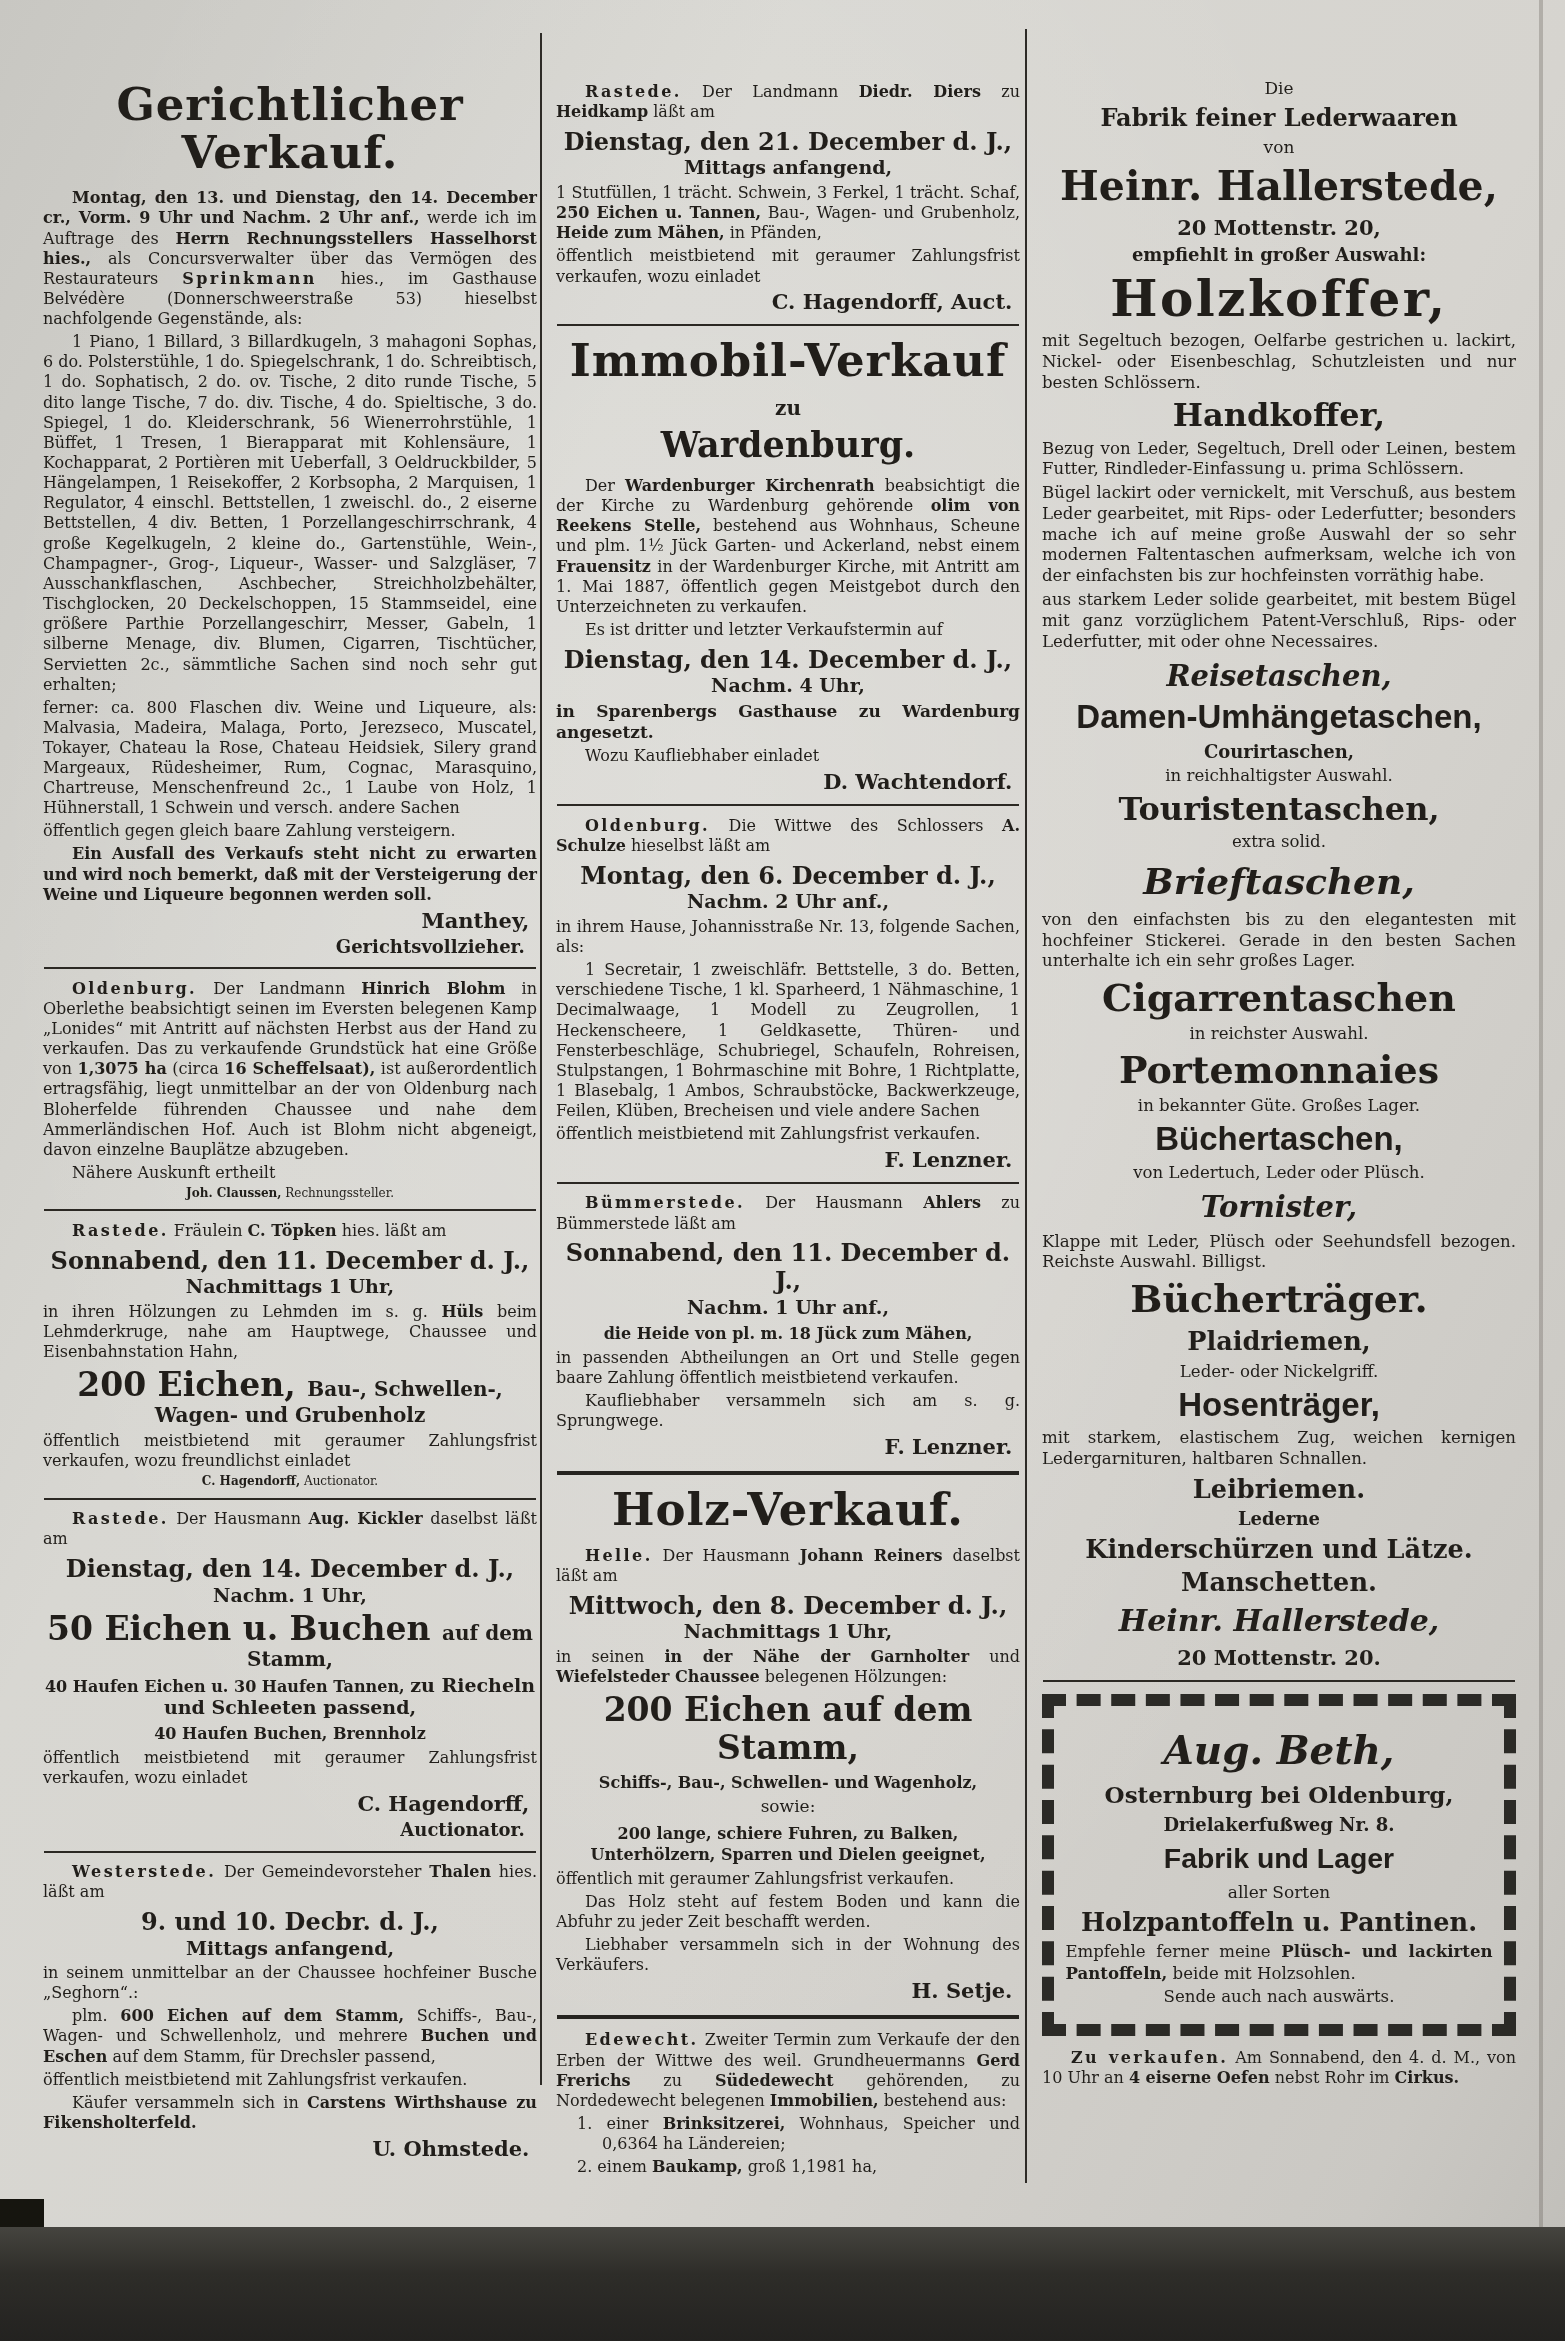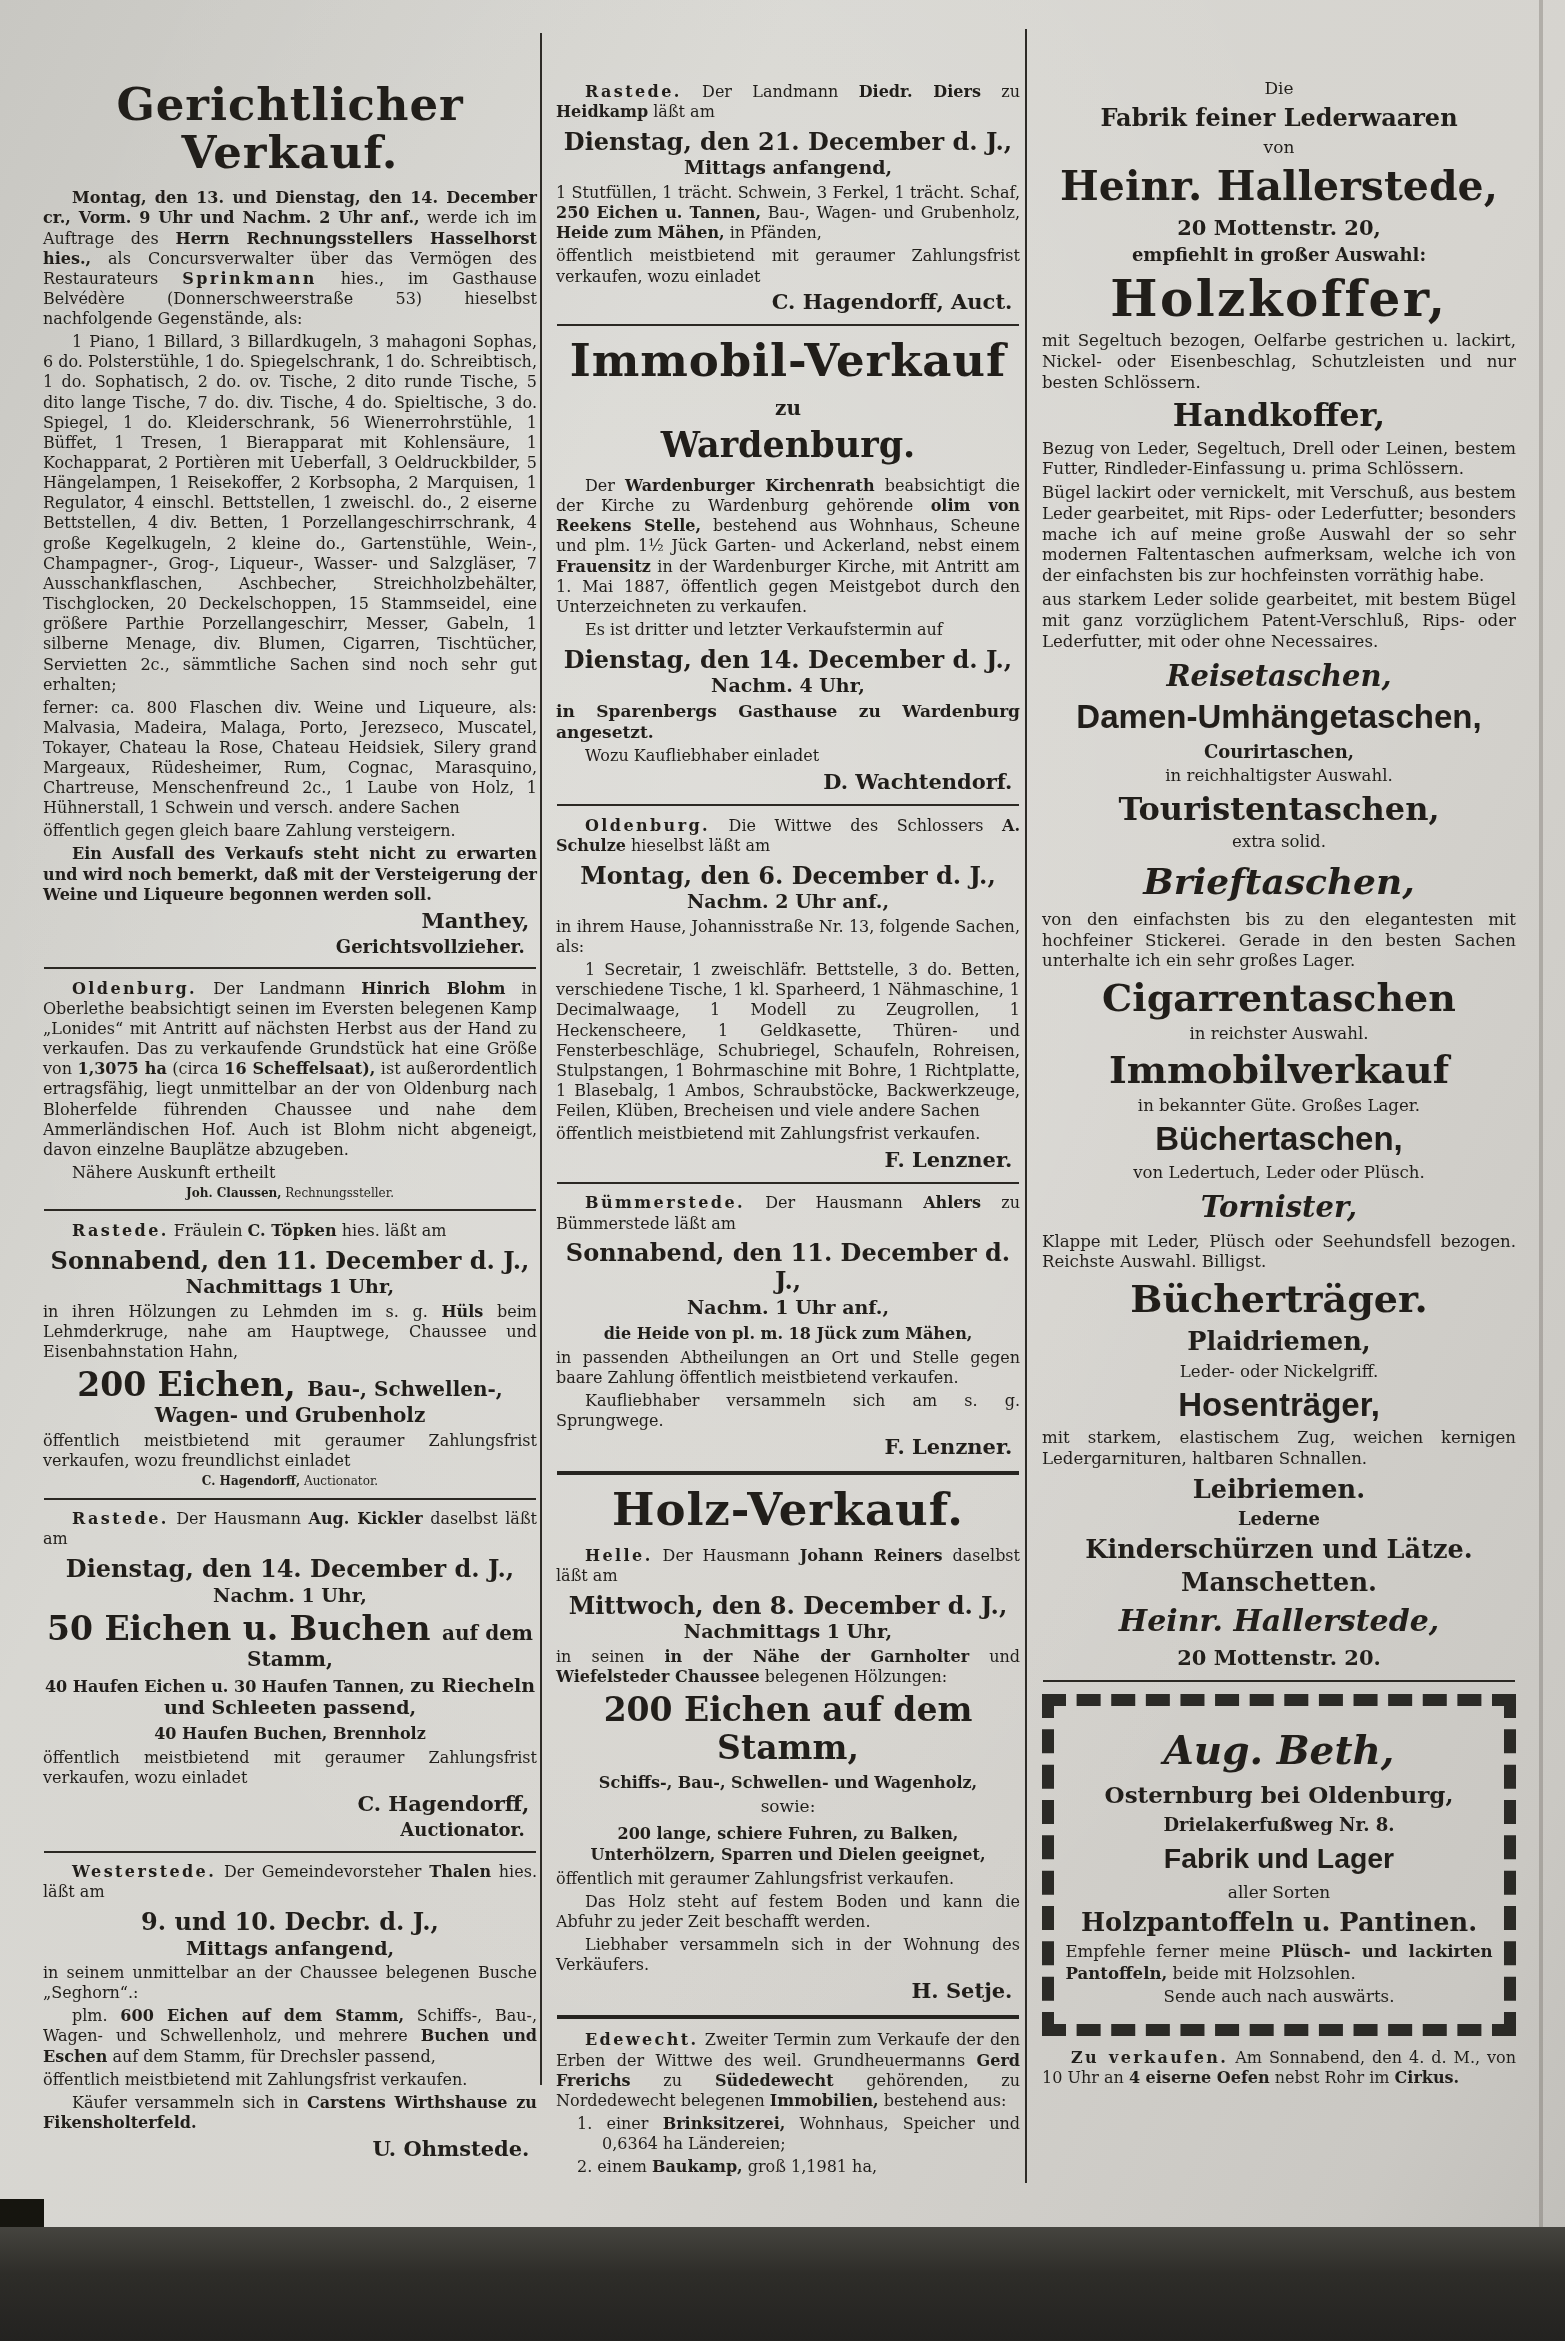--- a/index.html
+++ b/index.html
@@ -103,21 +103,21 @@
       <div class="blk offer"><span class="pt-xl">50 Eichen u. Buchen </span><span class="pt-md">auf dem Stamm,</span></div>
       <div class="blk offer"><span class="pt-lg">40 Haufen Eichen u. 30 Haufen Tannen, </span><span>zu Riecheln und Schleeten passend,</span></div>
       <div class="blk offer"><span class="pt-lg">40 Haufen Buchen, Brennholz</span></div>
       <div class="blk p">öffentlich meistbietend mit geraumer Zahlungsfrist verkaufen, wozu einladet</div>
       <div class="blk sig-right">C. Hagendorff,</div>
       <div class="blk sig-right-sm">Auctionator.</div>
       <div class="rule"></div>
       <div class="blk p-indent"><span class="pt-lead">Westerstede.</span><span> Der Gemeindevorsteher </span><span class="pt-b">Thalen</span><span> hies. läßt am</span></div>
       <div class="blk date">9. und 10. Decbr. d. J.,</div>
       <div class="blk time">Mittags anfangend,</div>
-      <div class="blk p">in seinem unmittelbar an der Chaussee belegenen Busche „Seghorn“.:</div>
+      <div class="blk p">in seinem unmittelbar an der Chaussee hochfeiner Busche „Seghorn“.:</div>
       <div class="blk p-indent"><span>plm. </span><span class="pt-b">600 Eichen auf dem Stamm,</span><span> Schiffs-, Bau-, Wagen- und Schwellenholz, und mehrere </span><span class="pt-b">Buchen und Eschen</span><span> auf dem Stamm, für Drechsler passend,</span></div>
       <div class="blk p">öffentlich meistbietend mit Zahlungsfrist verkaufen.</div>
       <div class="blk p-indent"><span>Käufer versammeln sich in </span><span class="pt-b">Carstens Wirthshause zu Fikensholterfeld.</span></div>
       <div class="blk sig-right">U. Ohmstede.</div>
     </div>
   <div class="vdiv" id="vdiv1"></div>
   <div class="col" id="col2">
       <div class="blk p-indent"><span class="pt-lead">Rastede.</span><span> Der Landmann </span><span class="pt-b">Diedr. Diers</span><span> zu </span><span class="pt-b">Heidkamp</span><span> läßt am</span></div>
       <div class="blk date">Dienstag, den 21. December d. J.,</div>
       <div class="blk time">Mittags anfangend,</div>
@@ -187,21 +187,21 @@
       <div class="blk prod-ital">Reisetaschen,</div>
       <div class="blk prod-sans-lg">Damen-Umhängetaschen,</div>
       <div class="blk c-sm-b">Courirtaschen,</div>
       <div class="blk c-body">in reichhaltigster Auswahl.</div>
       <div class="blk prod-fraktur-lg">Touristentaschen,</div>
       <div class="blk c-body">extra solid.</div>
       <div class="blk prod-ital-lg">Brieftaschen,</div>
       <div class="blk c-body-j">von den einfachsten bis zu den elegantesten mit hochfeiner Stickerei. Gerade in den besten Sachen unterhalte ich ein sehr großes Lager.</div>
       <div class="blk prod-fraktur-xl">Cigarrentaschen</div>
       <div class="blk c-body">in reichster Auswahl.</div>
-      <div class="blk prod-fraktur-xl">Immobilverkauf</div>
+      <div class="blk prod-fraktur-xl">Portemonnaies</div>
       <div class="blk c-body">in bekannter Güte.  Großes Lager.</div>
       <div class="blk prod-sans">Büchertaschen,</div>
       <div class="blk c-body">von Ledertuch, Leder oder Plüsch.</div>
       <div class="blk prod-ital">Tornister,</div>
       <div class="blk c-body-j">Klappe mit Leder, Plüsch oder Seehundsfell bezogen. Reichste Auswahl.  Billigst.</div>
       <div class="blk prod-fraktur-xl">Bücherträger.</div>
       <div class="blk prod-serif-md">Plaidriemen,</div>
       <div class="blk c-body">Leder- oder Nickelgriff.</div>
       <div class="blk prod-sans">Hosenträger,</div>
       <div class="blk c-body-j">mit starkem, elastischem Zug, weichen kernigen Ledergarnituren, haltbaren Schnallen.</div>

